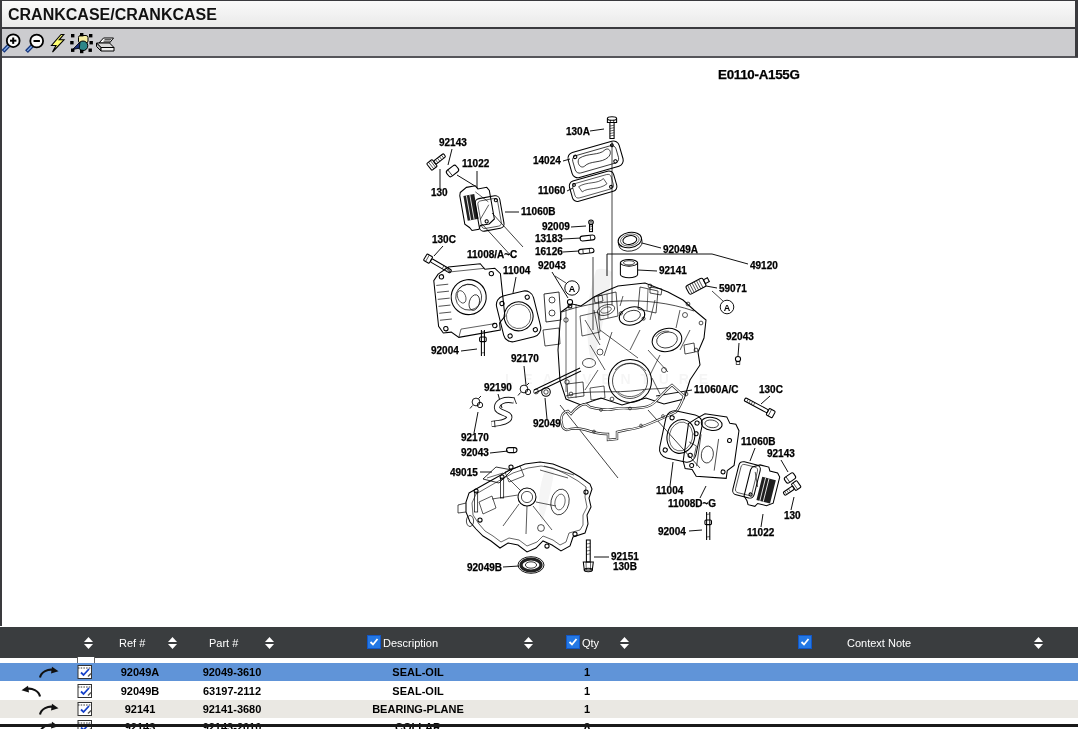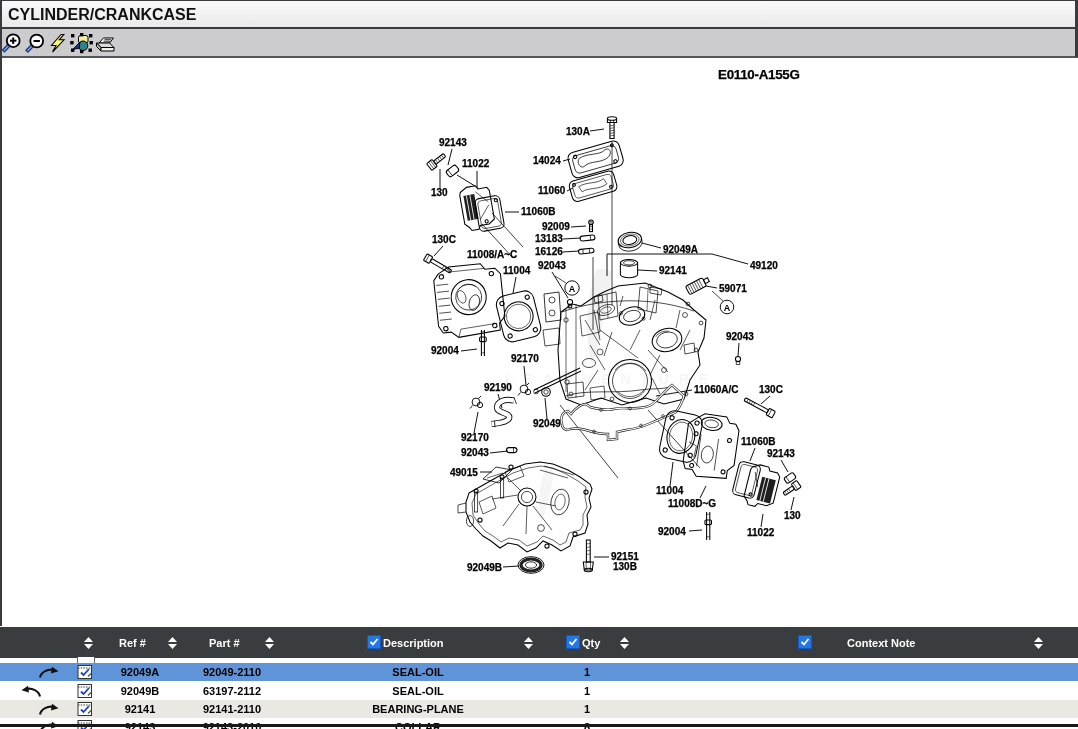--- a/index.html
+++ b/index.html
@@ -6,21 +6,21 @@
 #titlebar{position:absolute;left:0;top:0;width:1078px;height:27px;background:linear-gradient(#fafafa,#e9e9e9);border-top:1px solid #3a3a3e;box-sizing:border-box}
 #titlebar .t{position:absolute;left:8px;top:5px;font-size:16px;font-weight:bold;color:#111;letter-spacing:0px}
 #titlesep{position:absolute;left:0;top:27px;width:1078px;height:2px;background:#3a3a3e}
 #toolbar{position:absolute;left:0;top:29px;width:1078px;height:27px;background:#cccccf}
 #toolsep{position:absolute;left:0;top:56px;width:1078px;height:2px;background:#55555a}
 #leftbar{position:absolute;left:0;top:0;width:2px;height:626px;background:#3a3a3e}
 #rightbar{position:absolute;right:0;top:0;width:3px;height:57px;background:#3a3a3e}
 #diagram{position:absolute;left:0;top:0;width:1078px;height:626px}
 
 #grid{position:absolute;left:0;top:626px;width:1078px;height:103px;background:#fff}
-#ghead{position:absolute;left:0;top:1px;width:1078px;height:31px;background:#3a3d3f;color:#fff;font-size:11px;font-weight:bold}
+#ghead{position:absolute;left:0;top:1px;width:1078px;height:31px;background:#3a3d3f;color:#fff;font-size:11px;font-weight:normal}
 .hc{position:absolute;top:10px}
 .sort{position:absolute;top:10px;width:9px;height:13px}
 .cbx{position:absolute;top:8px;width:12px;height:12px;background:#2478e4;border:1px solid #1157c8}
 .cbx svg{position:absolute;left:0;top:0}
 .row{position:absolute;left:0;width:1078px;height:18px;font-size:11px;font-weight:bold;color:#000}
 .row .c{position:absolute;top:3px;text-align:center}
 #pr{position:absolute;left:77px;top:31px;width:16px;height:6px;background:#fff;border:1px solid #666;border-top:none}
 #botline{position:absolute;left:0;top:98px;width:1078px;height:3px;background:#191919}
 .refc{left:100px;width:80px}
 .partc{left:182px;width:100px}
@@ -549,21 +549,21 @@
           <line x1="526.5" y1="385.5" x2="529" y2="383"></line>
 <circle cx="476" cy="402" r="3.9"></circle>
           <circle cx="480" cy="405" r="2.7"></circle>
 <line x1="472.5" y1="405.5" x2="470" y2="408.5"></line>
           <line x1="478.5" y1="398.5" x2="481" y2="396"></line>
 </g>
 </g>
 </svg>
 </div>
 <div id="titlebar">
-    <div class="t">CYLINDER/CRANKCASE</div>
+    <div class="t">CRANKCASE/CRANKCASE</div>
   </div>
 <div id="titlesep"></div>
 <div id="toolbar">
 <svg width="130" height="27" viewBox="0 0 130 27" style="position:absolute;left:0;top:0">
 
   <g>
     <line x1="8.6" y1="16.6" x2="3" y2="22.4" stroke="#16367e" stroke-width="4"></line>
     <line x1="9" y1="16.2" x2="3.8" y2="21.6" stroke="#86b0ea" stroke-width="1.3"></line>
     <circle cx="13.2" cy="11.7" r="6.4" fill="#fafafa" stroke="#000" stroke-width="1.8"></circle>
     <line x1="10" y1="11.7" x2="16.4" y2="11.7" stroke="#000" stroke-width="2"></line>
@@ -661,21 +661,21 @@
         <path d="M4,13.5 C5,8 12,4.5 18,6" fill="none" stroke="#111" stroke-width="2.1"></path>
         <polygon points="16,2.8 22.5,7.3 15,9.6" fill="#111"></polygon>
       </svg>
     <svg width="16" height="16" style="position:absolute;left:77px;top:1px">
         <rect x="1" y="1.5" width="13.5" height="13" fill="#fff" stroke="#333" stroke-width="1"></rect>
         <line x1="1" y1="4" x2="14.5" y2="4" stroke="#333" stroke-width="1" stroke-dasharray="1.5,1.2"></line>
         <polyline points="4,8.5 6.5,11 12,5" fill="none" stroke="#1540c8" stroke-width="1.8"></polyline>
         <line x1="11" y1="12.5" x2="14" y2="9.5" stroke="#555" stroke-width="1.4"></line>
       </svg>
     <div class="c refc">92049A</div>
-      <div class="c partc">92049-2110</div>
+      <div class="c partc">92049-3610</div>
       <div class="c descc">SEAL-OIL</div>
       <div class="c qtyc">1</div>
   </div>
   <div class="row" style="top:56px;background:#ffffff">
     <svg width="26" height="16" style="position:absolute;left:20px;top:1px">
         <path d="M20,13.5 C19,8 12,4.5 6,6" fill="none" stroke="#111" stroke-width="2.1"></path>
         <polygon points="8,2.8 1.5,7.3 9,9.6" fill="#111"></polygon>
       </svg>
     <svg width="16" height="16" style="position:absolute;left:77px;top:1px">
         <rect x="1" y="1.5" width="13.5" height="13" fill="#fff" stroke="#333" stroke-width="1"></rect>
@@ -693,21 +693,21 @@
         <path d="M4,13.5 C5,8 12,4.5 18,6" fill="none" stroke="#111" stroke-width="2.1"></path>
         <polygon points="16,2.8 22.5,7.3 15,9.6" fill="#111"></polygon>
       </svg>
     <svg width="16" height="16" style="position:absolute;left:77px;top:1px">
         <rect x="1" y="1.5" width="13.5" height="13" fill="#fff" stroke="#333" stroke-width="1"></rect>
         <line x1="1" y1="4" x2="14.5" y2="4" stroke="#333" stroke-width="1" stroke-dasharray="1.5,1.2"></line>
         <polyline points="4,8.5 6.5,11 12,5" fill="none" stroke="#1540c8" stroke-width="1.8"></polyline>
         <line x1="11" y1="12.5" x2="14" y2="9.5" stroke="#555" stroke-width="1.4"></line>
       </svg>
     <div class="c refc">92141</div>
-      <div class="c partc">92141-2110</div>
+      <div class="c partc">92141-3680</div>
       <div class="c descc">BEARING-PLANE</div>
       <div class="c qtyc">1</div>
   </div>
   <div class="row" style="top:92px;background:#ffffff">
     <svg width="26" height="16" style="position:absolute;left:36px;top:1px">
         <path d="M4,13.5 C5,8 12,4.5 18,6" fill="none" stroke="#111" stroke-width="2.1"></path>
         <polygon points="16,2.8 22.5,7.3 15,9.6" fill="#111"></polygon>
       </svg>
     <svg width="16" height="16" style="position:absolute;left:77px;top:1px">
         <rect x="1" y="1.5" width="13.5" height="13" fill="#fff" stroke="#333" stroke-width="1"></rect>

